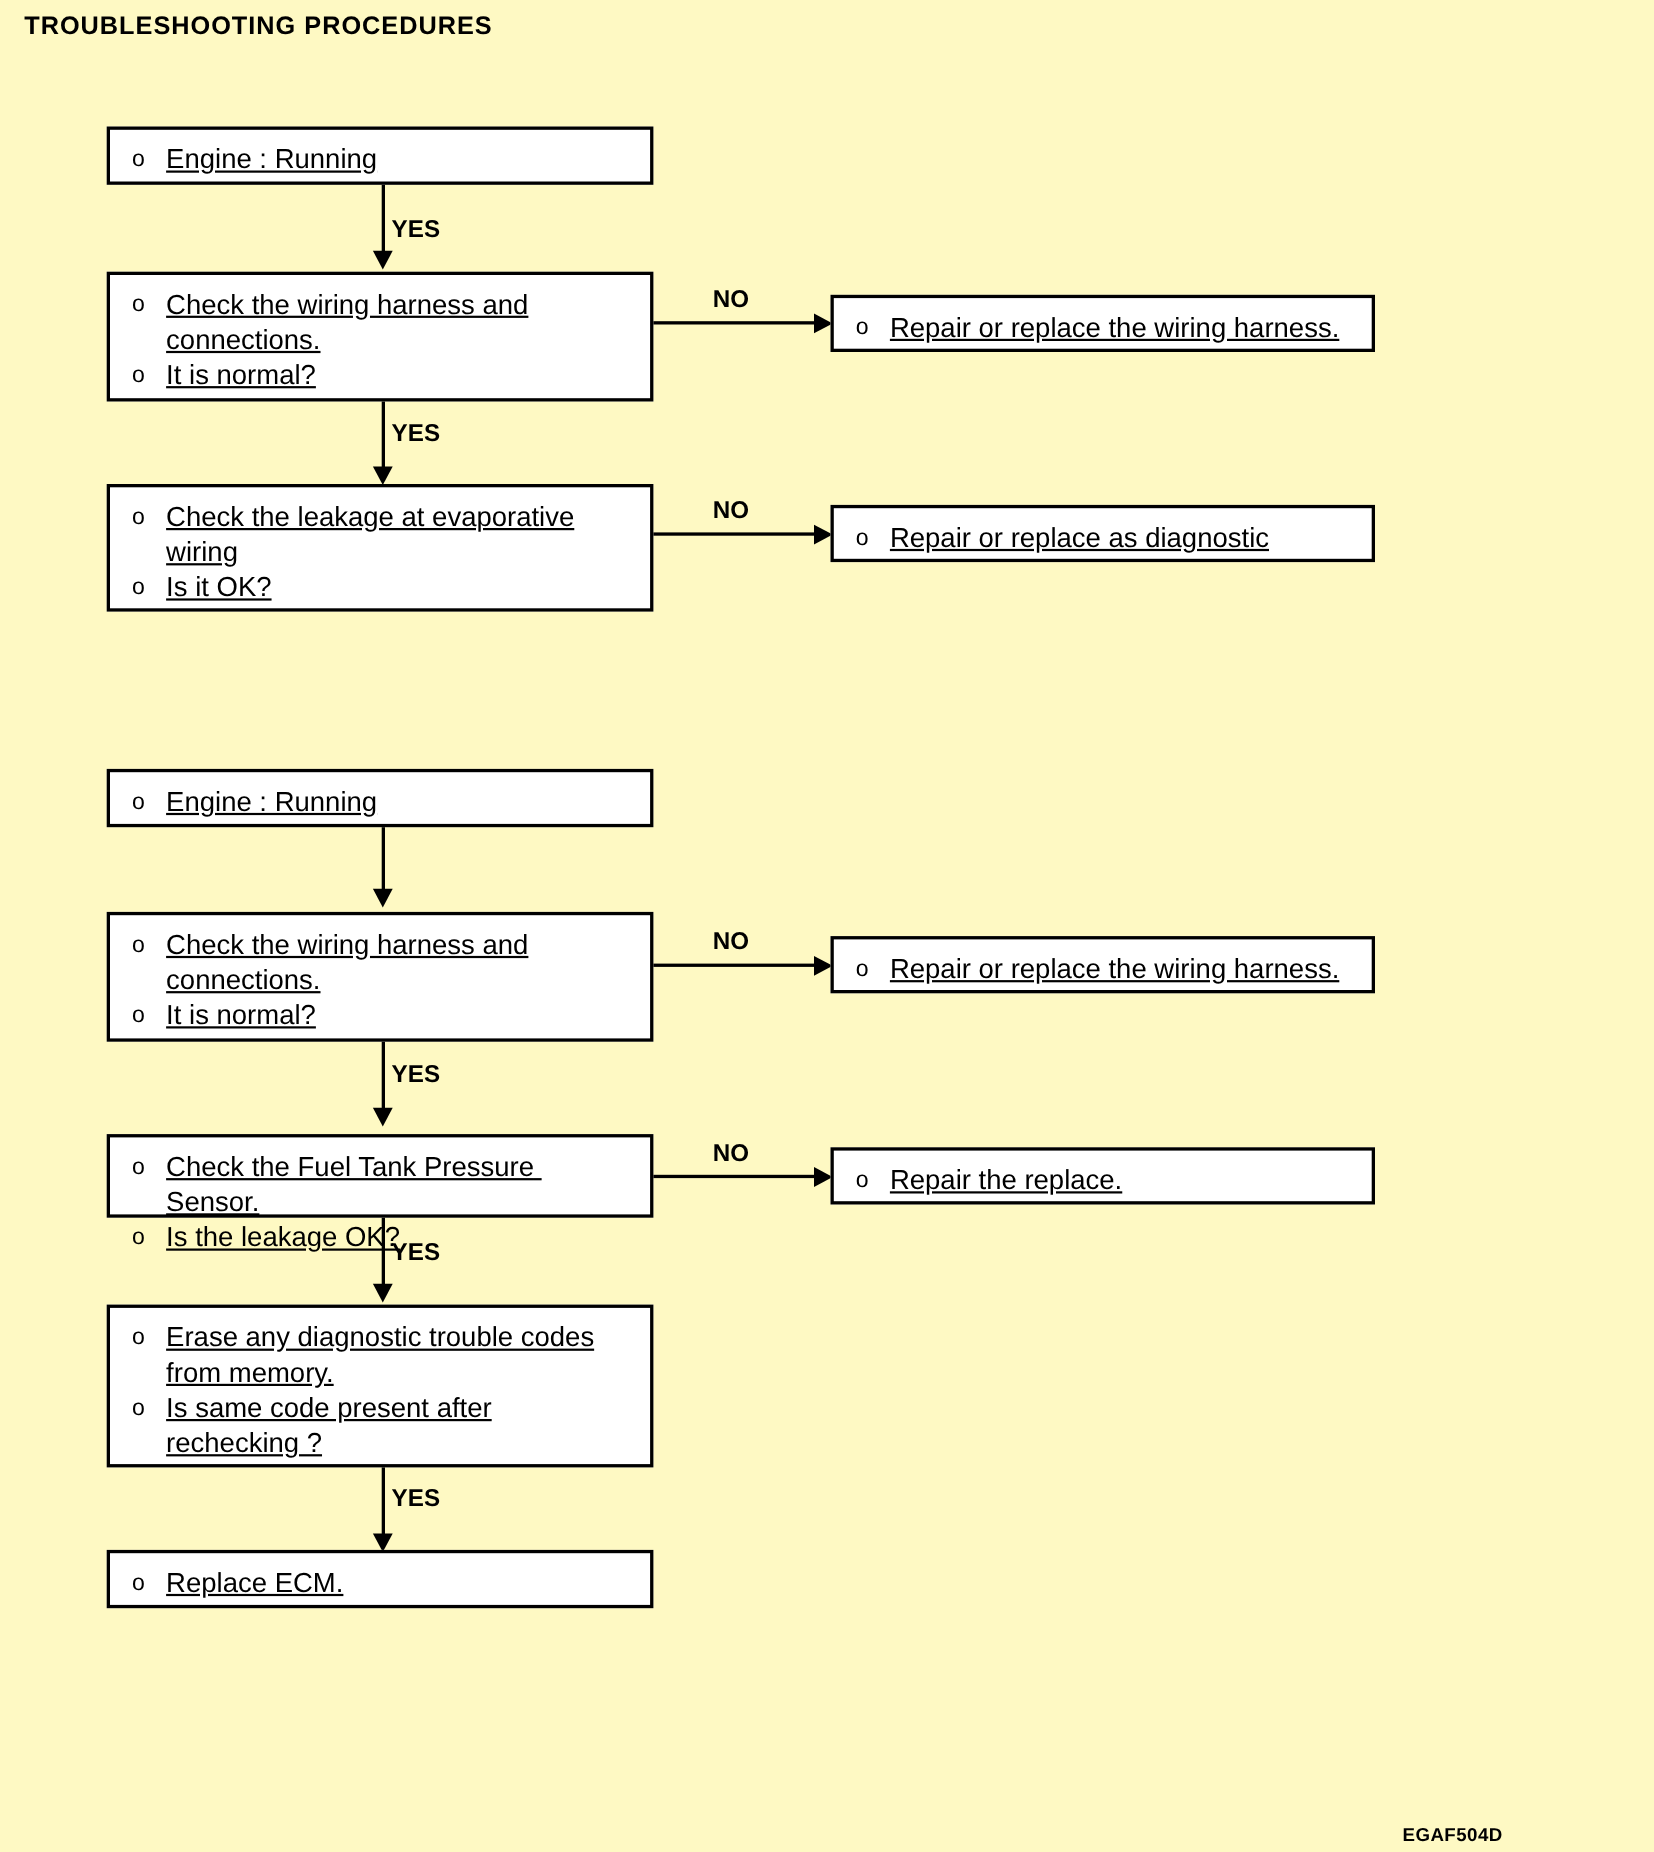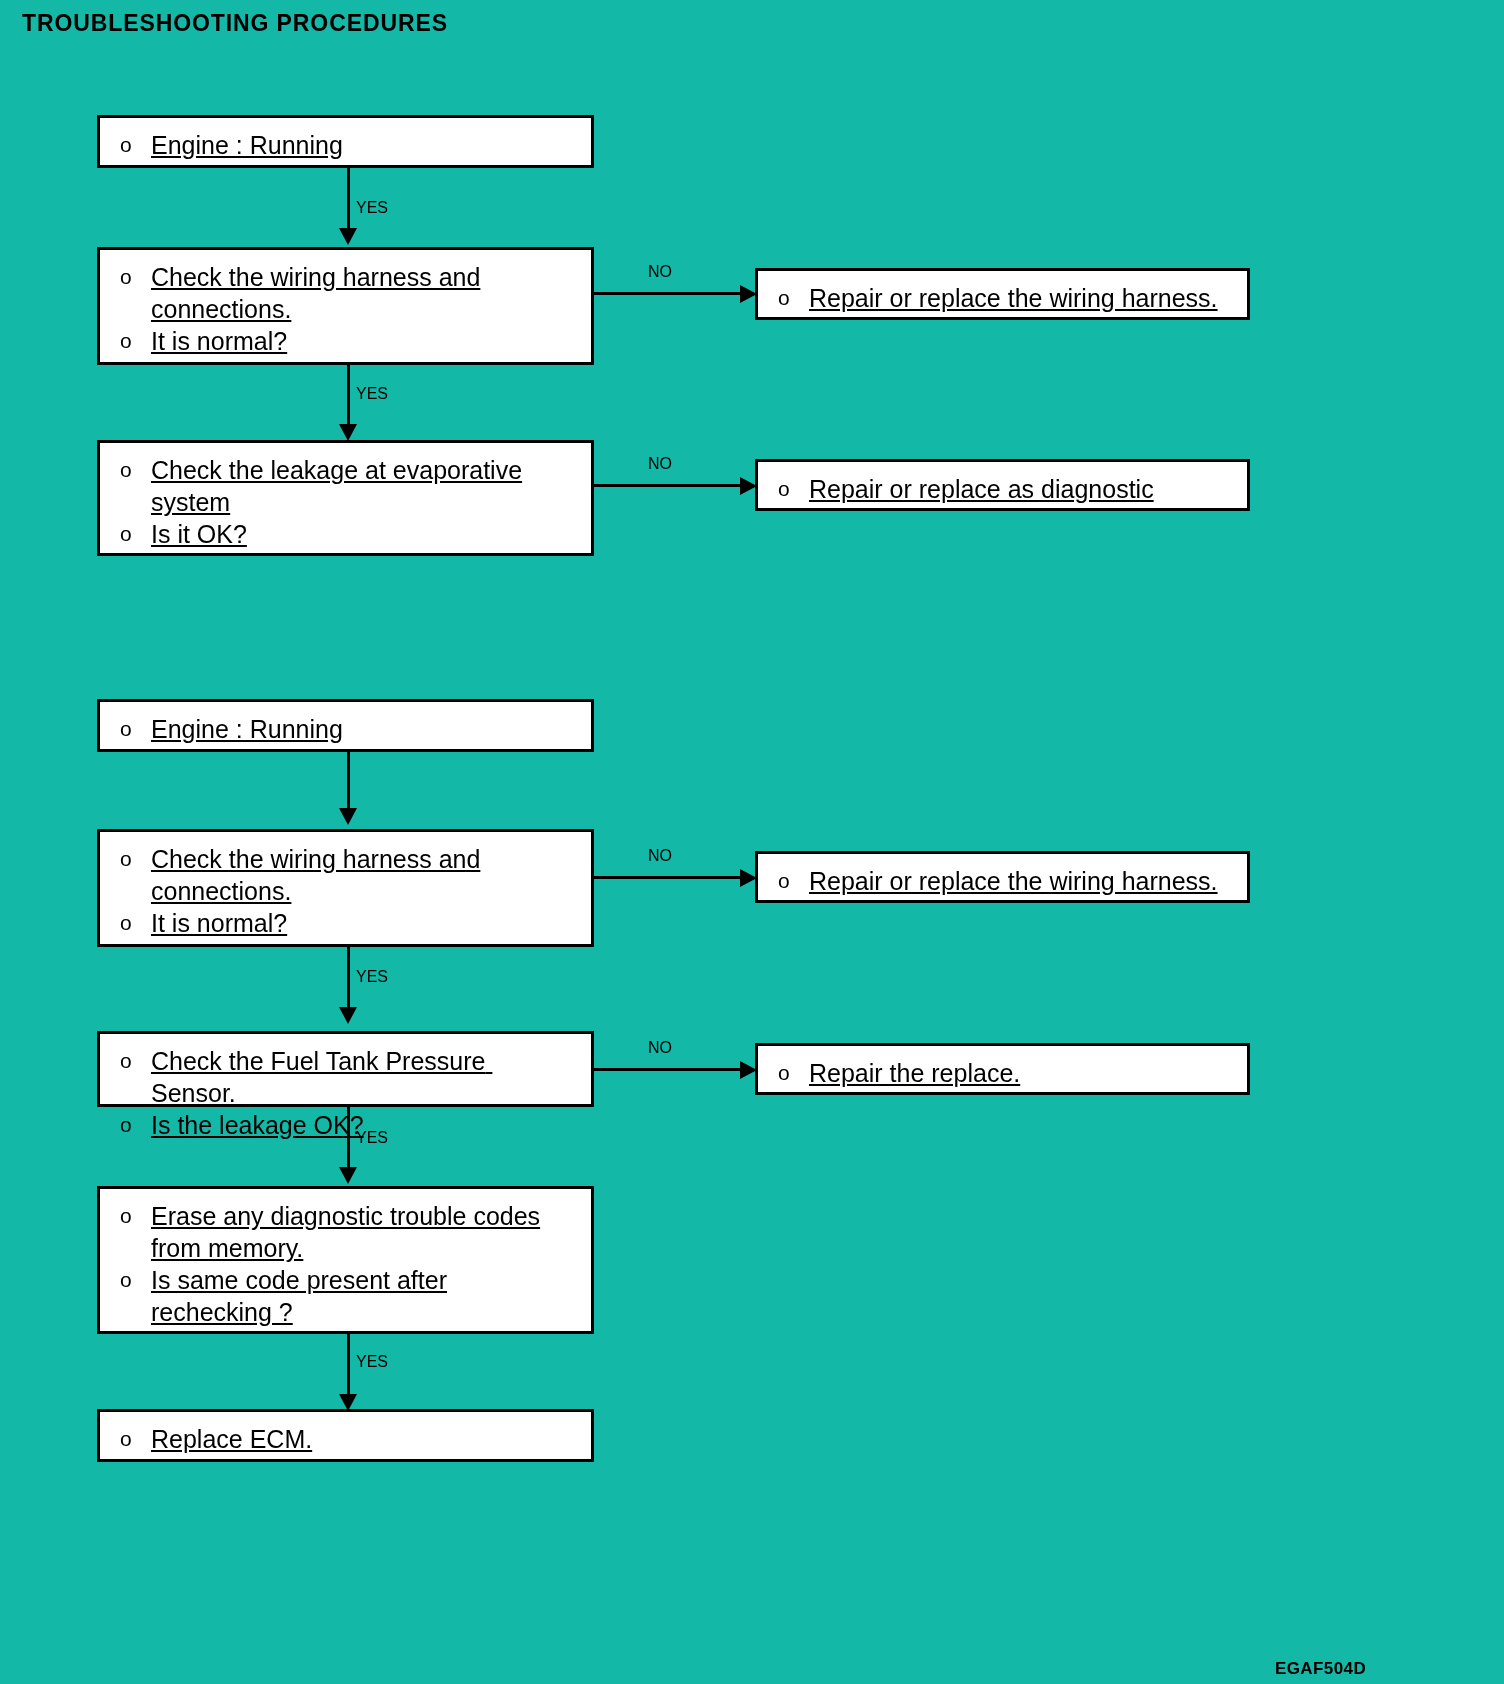--- a/index.html
+++ b/index.html
@@ -8,21 +8,21 @@
     background: #ffffff;
   }
   body {
     font-family: "Liberation Sans", sans-serif;
     color: #000000;
   }
   #page {
     position: relative;
     width: 1504px;
     height: 1684px;
-    background: #14b8a6;
+    background: #fef9c3;
     overflow: hidden;
   }
   .page-title {
     position: absolute;
     left: 22px;
     top: 10px;
     font-size: 23px;
     font-weight: bold;
     letter-spacing: 0.9px;
     white-space: nowrap;
@@ -78,23 +78,23 @@
   .h-arrow {
     position: absolute;
     width: 0;
     height: 0;
     border-top: 9px solid transparent;
     border-bottom: 9px solid transparent;
     border-left: 17px solid #000000;
   }
   .edge-label {
     position: absolute;
-    font-size: 16px;
+    font-size: 22px;
     line-height: 28px;
-    font-weight: normal;
+    font-weight: bold;
     white-space: nowrap;
   }
   .footer-code {
     position: absolute;
     font-size: 17px;
     font-weight: bold;
     letter-spacing: 0.4px;
     white-space: nowrap;
     margin-top: 37px;
   }
@@ -148,21 +148,21 @@
 
   <div class="v-line" style="left:347px; top:365px; height:72px;"></div>
   <div class="v-arrow" style="left:339px; top:424px;"></div>
   <div class="edge-label" style="left:356px; top:380px;">YES</div>
 
   <div class="fc-box" style="left:97px; top:440px; width:497px; height:116px;">
     <div class="rows">
       <div class="fc-row">
         <span class="fc-bullet">o</span>
         <span class="fc-text">Check the leakage at evaporative
-system</span>
+wiring</span>
       </div>
       <div class="fc-row">
         <span class="fc-bullet">o</span>
         <span class="fc-text">Is it OK?</span>
       </div>
     </div>
   </div>
 
   <div class="h-line" style="left:594px; top:484px; width:154px;"></div>
   <div class="h-arrow" style="left:740px; top:477px;"></div>

